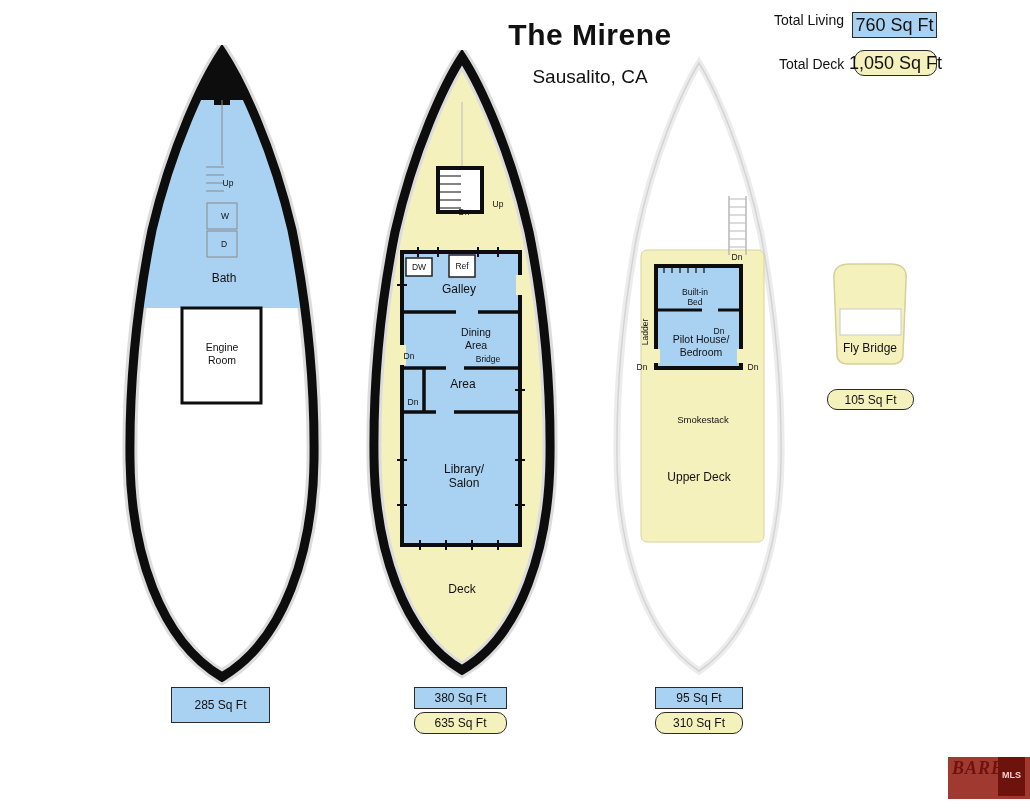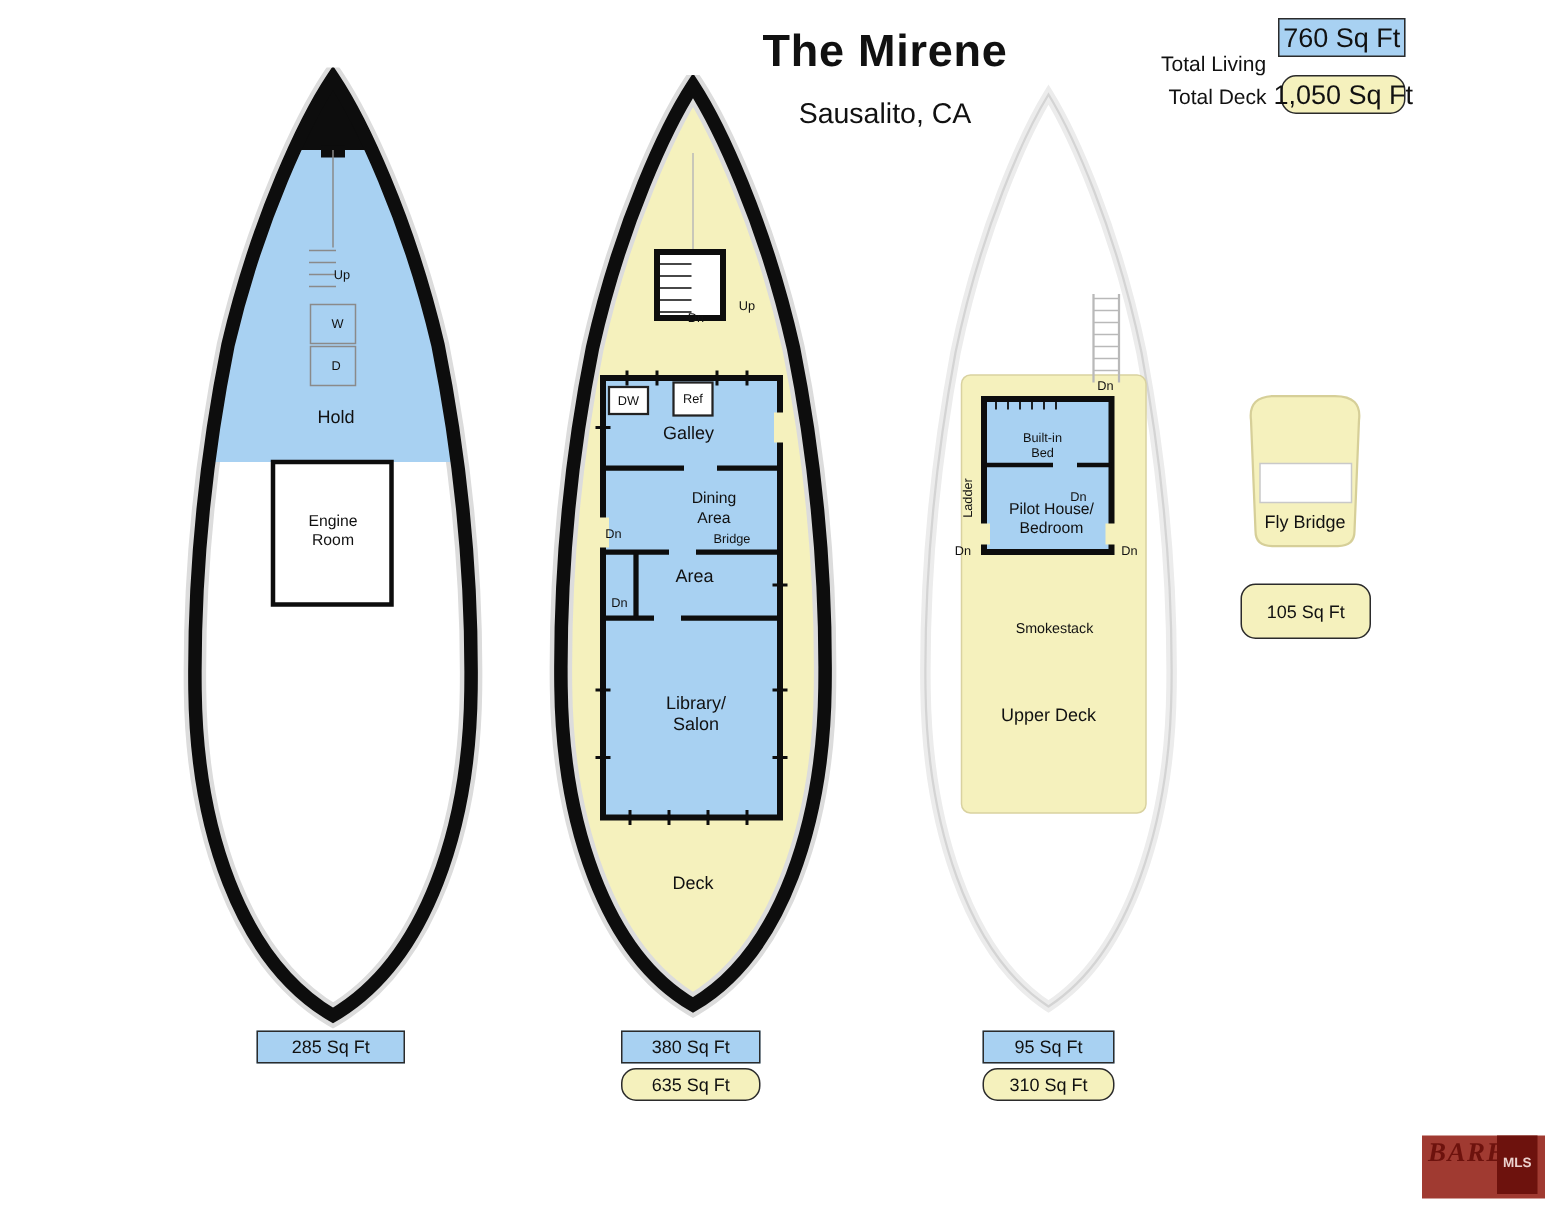--- a/index.html
+++ b/index.html
@@ -32,21 +32,21 @@
               font-size:9px; font-weight:700; padding:16px 4px; }
 </style>
 </head>
 <body>
 
 <div class="canvas">
 
   <div class="title">The Mirene</div>
   <div class="subtitle">Sausalito, CA</div>
 
-  <div class="total-label" style="left:774px;top:34px">Total Living</div>
+  <div class="total-label" style="left:774px;top:12px">Total Living</div>
   <div class="badge living badge-lg" style="left:852px;top:12px;width:85px;height:26px">760 Sq Ft</div>
   <div class="total-label" style="left:779px;top:56px">Total Deck</div>
   <div class="badge deck badge-lg" style="left:854px;top:50px;width:83px;height:26px">1,050 Sq Ft</div>
 
   <svg class="plan-svg" style="left:114px;top:45px" width="218" height="642" viewBox="0 0 218 642">
     <defs>
       <clipPath id="clip-hull1">
         <path d="M108,7 C90,34 58,100 38,185 C24,255 15,330 16,415 C17,505 45,595 108,632 C171,595 199,505 200,415 C201,330 192,255 178,185 C158,100 126,34 108,7 Z"></path>
       </clipPath>
     </defs>
@@ -65,24 +65,24 @@
         <rect x="93" y="186" width="30" height="26" fill="none"></rect>
       </g>
       <rect x="68" y="263" width="79" height="95" fill="#ffffff" stroke="#0d0d0d" stroke-width="3"></rect>
     </g>
     <path d="M108,7 C90,34 58,100 38,185 C24,255 15,330 16,415 C17,505 45,595 108,632 C171,595 199,505 200,415 C201,330 192,255 178,185 C158,100 126,34 108,7 Z" fill="none" stroke="#0d0d0d" stroke-width="9"></path>
   </svg>
 
   <div class="lbl lbl-xs" style="left:228px;top:183px">Up</div>
   <div class="lbl lbl-xs" style="left:225px;top:216px">W</div>
   <div class="lbl lbl-xs" style="left:224px;top:244px">D</div>
-  <div class="lbl" style="left:224px;top:278px">Hold</div>
+  <div class="lbl" style="left:224px;top:278px">Bath</div>
   <div class="lbl lbl-md" style="left:222px;top:354px">Engine
 Room</div>
-  <div class="badge living" style="left:171px;top:687px;width:99px;height:22px">285 Sq Ft</div>
+  <div class="badge living" style="left:171px;top:687px;width:99px;height:36px">285 Sq Ft</div>
 
   <svg class="plan-svg" style="left:358px;top:50px" width="208" height="630" viewBox="0 0 208 630">
     <path d="M104,7 C87,33 56,98 37,182 C23,252 15,325 16,408 C17,496 44,585 104,620 C164,585 191,496 192,408 C193,325 185,252 171,182 C152,98 121,33 104,7 Z" fill="#f5f1bd" stroke="#dcdcdc" stroke-width="15"></path>
 
     <line x1="104" y1="52" x2="104" y2="116" stroke="#b9b9b9" stroke-width="1"></line>
 
     <rect x="80" y="118" width="44" height="44" fill="#ffffff" stroke="#0d0d0d" stroke-width="4"></rect>
     <g stroke="#333" stroke-width="1.2">
       <line x1="82" y1="126" x2="103" y2="126"></line>
       <line x1="82" y1="134" x2="103" y2="134"></line>
@@ -198,20 +198,20 @@
   <div class="lbl" style="left:699px;top:477px">Upper Deck</div>
   <div class="badge living" style="left:655px;top:687px;width:88px;height:22px">95 Sq Ft</div>
   <div class="badge deck" style="left:655px;top:712px;width:88px;height:22px">310 Sq Ft</div>
 
   <svg class="plan-svg" style="left:820px;top:256px" width="100" height="122" viewBox="0 0 100 122">
     <path d="M14,24 Q12,8 30,8 L70,8 Q88,8 86,24 L83,98 Q83,108 72,108 L28,108 Q17,108 17,98 Z" fill="#f5f1bd" stroke="#d6cf98" stroke-width="1.5"></path>
     <rect x="20" y="53" width="61" height="26" fill="#ffffff" stroke="#c9c9c9" stroke-width="1"></rect>
   </svg>
 
   <div class="lbl" style="left:870px;top:348px">Fly Bridge</div>
-  <div class="badge deck" style="left:827px;top:389px;width:87px;height:37px">105 Sq Ft</div>
+  <div class="badge deck" style="left:827px;top:389px;width:87px;height:21px">105 Sq Ft</div>
 
   <div class="logo">
     <div class="logo-name">BAREIS</div>
     <div class="logo-sub">MLS</div>
   </div>
 
 </div>
 
 </body></html>

